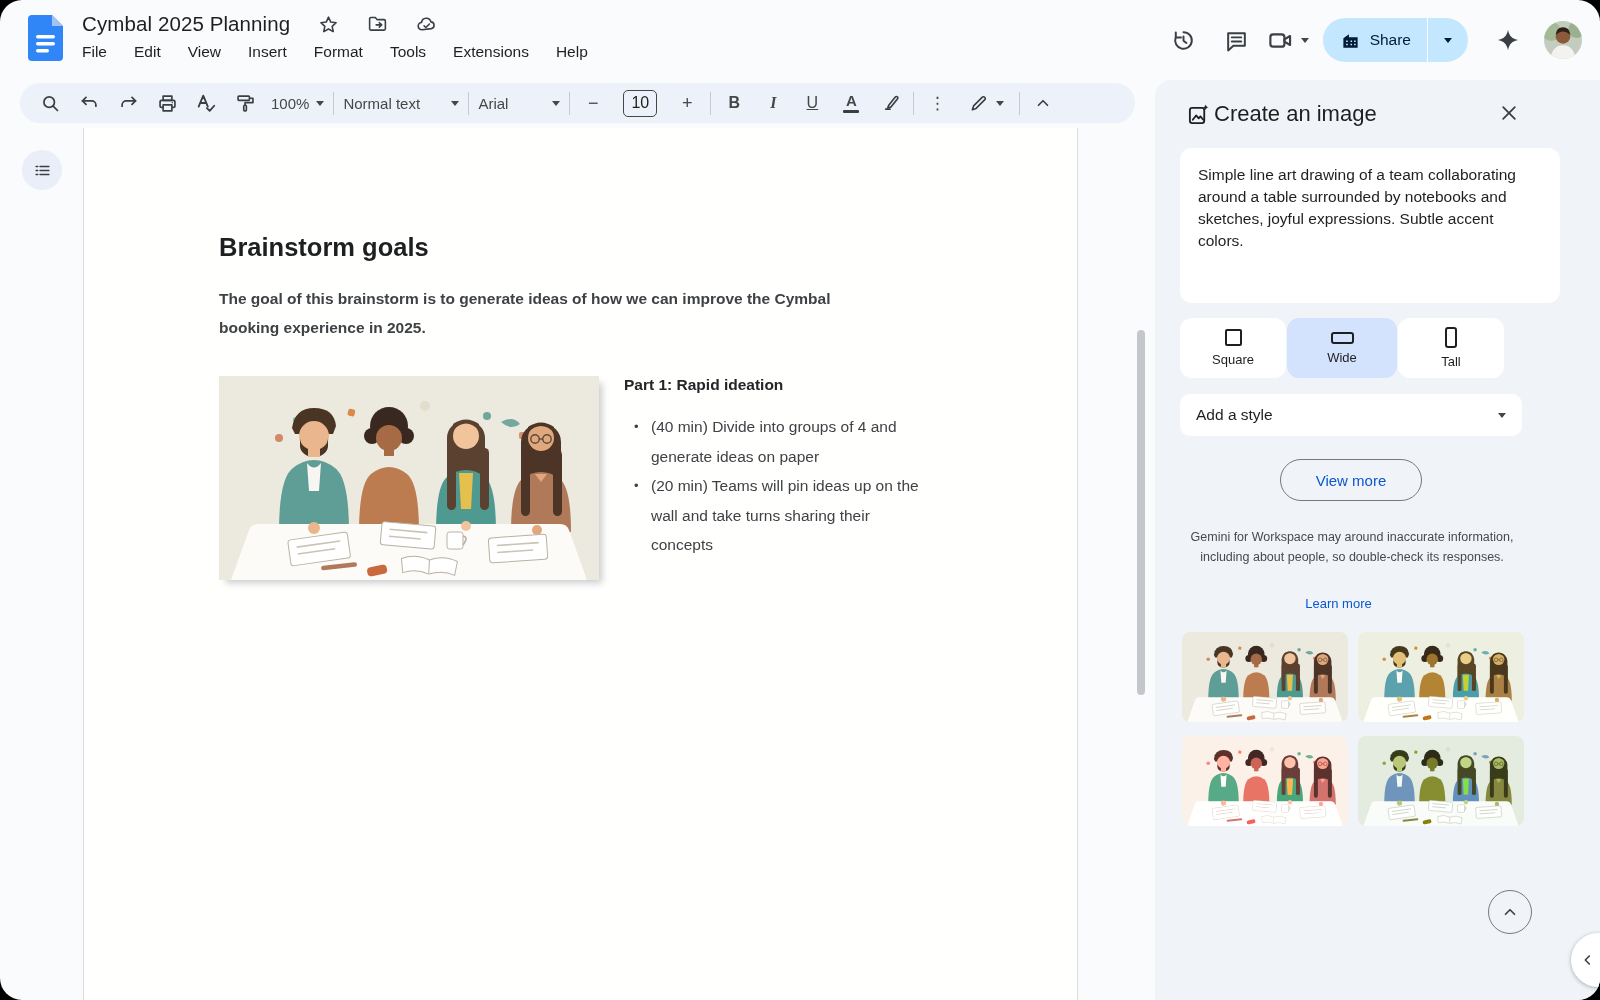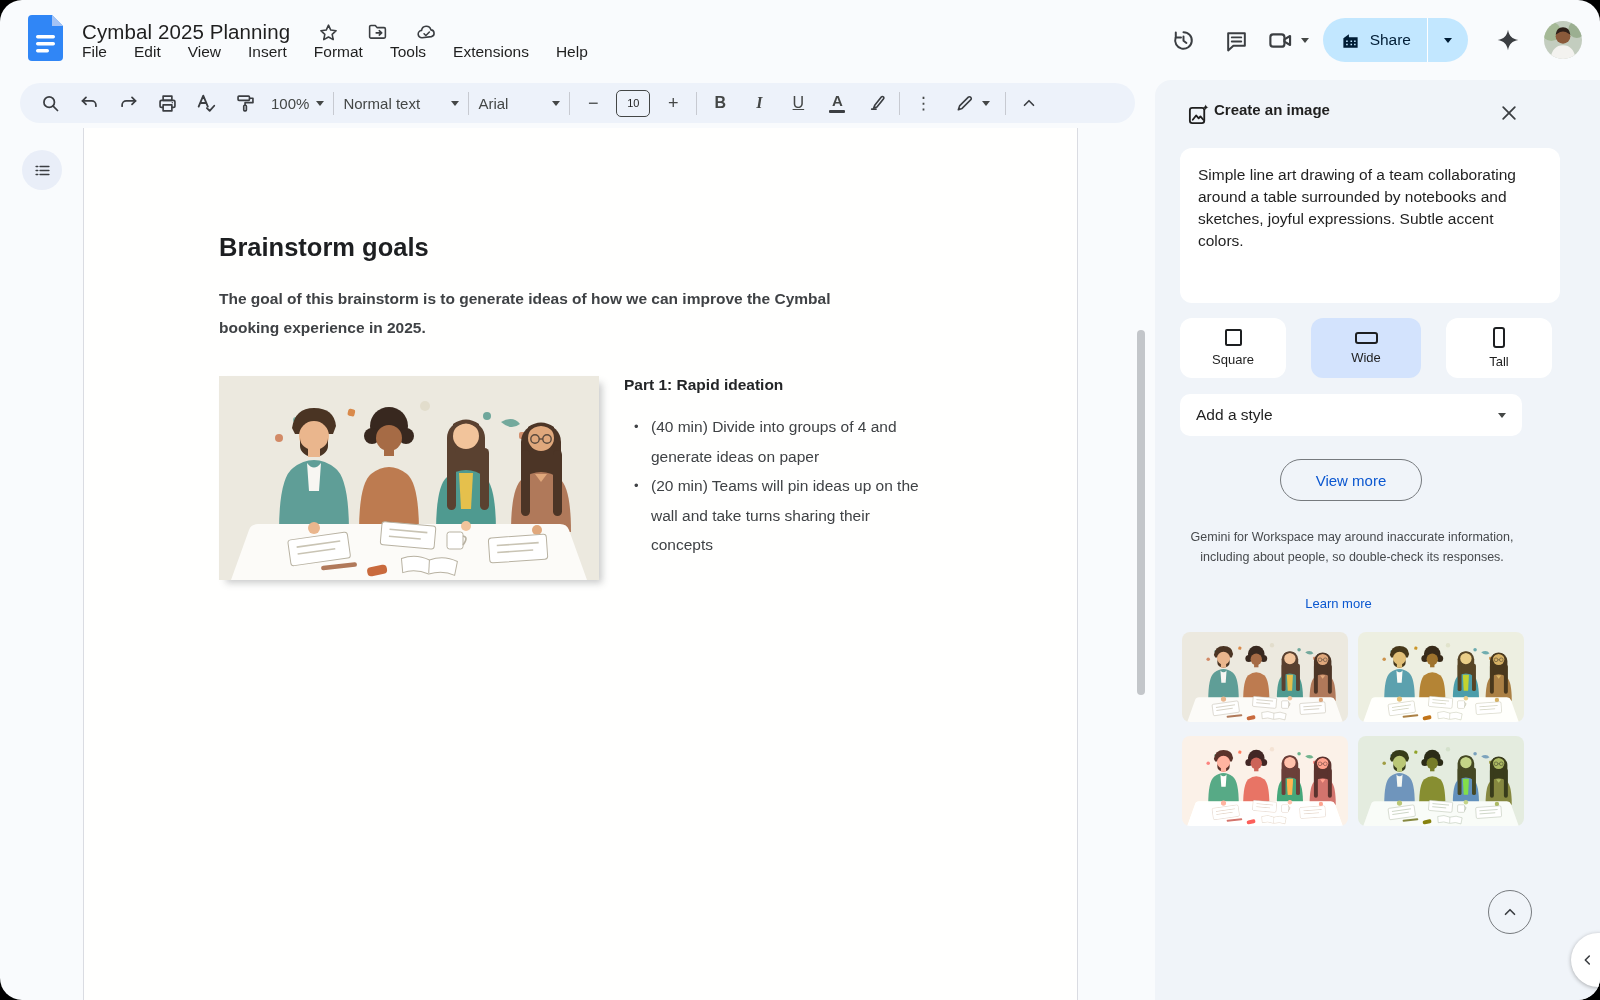--- a/index.html
+++ b/index.html
@@ -9,21 +9,21 @@
     --app-bg:#f9fbfd; --toolbar-bg:#edf2fa; --panel-bg:#f0f4f9;
   }
   *{margin:0;padding:0;box-sizing:border-box;}
   html,body{width:1600px;height:1000px;background:#000;overflow:hidden;}
   body{font-family:"Liberation Sans",sans-serif;color:var(--ink);}
   .screen{position:absolute;inset:0;background:var(--app-bg);border-radius:22px;overflow:hidden;}
 
   
   .header{position:absolute;left:0;top:0;right:0;height:80px;}
   .docs-logo{position:absolute;left:28px;top:15px;width:35px;height:46px;}
-  .title-row{position:absolute;left:82px;top:20px;display:flex;align-items:center;gap:28px;}
+  .title-row{position:absolute;left:82px;top:12px;display:flex;align-items:center;gap:28px;}
   .doc-title{font-size:20.5px;color:var(--ink);letter-spacing:.1px;}
   .title-ico{width:21px;height:21px;display:flex;align-items:center;justify-content:center;}
   .menu-row{position:absolute;left:82px;top:43px;display:flex;gap:27px;}
   .menu-item{font-size:15.5px;color:var(--ink);cursor:pointer;}
   .hdr-right{position:absolute;right:18px;top:0;height:80px;display:flex;align-items:center;}
   .hdr-icon-btn{width:44px;height:44px;display:flex;align-items:center;justify-content:center;border-radius:50%;}
   .camera-group{display:flex;align-items:center;margin-left:8px;margin-right:14px;}
   .share-split{display:flex;align-items:center;height:44px;background:var(--share-bg);border-radius:22px;overflow:hidden;margin-right:18px;}
   .share-main{display:flex;align-items:center;gap:10px;padding:0 16px 0 18px;height:100%;cursor:pointer;}
   .share-label{font-size:15.5px;font-weight:500;color:var(--share-fg);}
@@ -36,21 +36,21 @@
   .toolbar{position:absolute;left:20px;top:83px;width:1115px;height:40px;background:var(--toolbar-bg);
     border-radius:21px;display:flex;align-items:center;padding:0 10px 0 16px;}
   .tb-btn{min-width:28px;height:28px;display:flex;align-items:center;justify-content:center;border-radius:4px;cursor:pointer;}
   .tb-gap{margin-left:11px;}
   .tb-sep{width:1px;height:23px;background:#c7cad1;margin:0 9px;}
   .tb-text{font-size:15px;color:var(--icon);}
   .caret{width:0;height:0;border-left:4.5px solid transparent;border-right:4.5px solid transparent;border-top:5px solid var(--icon);margin-left:7px;}
   .zoom-box{display:flex;align-items:center;margin-left:12px;cursor:pointer;}
   .style-box{display:flex;align-items:center;min-width:116px;cursor:pointer;}
   .font-box{display:flex;align-items:center;min-width:82px;cursor:pointer;}
-  .size-input{width:34px;height:27px;border:1.5px solid var(--icon);border-radius:5px;display:flex;align-items:center;justify-content:center;font-size:11px;color:var(--ink);margin:0 9px;}
+  .size-input{width:34px;height:27px;border:1.5px solid var(--icon);border-radius:5px;display:flex;align-items:center;justify-content:center;font-size:16px;color:var(--ink);margin:0 16px;}
   .fmt{font-size:16px;color:var(--icon);font-weight:700;width:28px;text-align:center;}
   .fmt.i{font-style:italic;font-family:"Liberation Serif",serif;font-weight:600;}
   .fmt.u{text-decoration:underline;font-weight:500;}
   .color-a{display:flex;flex-direction:column;align-items:center;line-height:1;width:28px;}
   .color-a .a{font-size:15px;font-weight:600;color:var(--icon);}
   .color-a .bar{width:16px;height:3.5px;background:#3b3e42;margin-top:2px;border-radius:1px;}
   .dots{font-size:17px;color:var(--icon);letter-spacing:0;}
 
   
   .rail-btn{position:absolute;left:22px;top:150px;width:40px;height:40px;border-radius:50%;background:#e9eef8;display:flex;align-items:center;justify-content:center;cursor:pointer;}
@@ -63,25 +63,25 @@
   .doc-img svg{display:block;width:100%;height:100%;}
   .doc-part{position:absolute;left:540px;top:248px;font-size:15.5px;font-weight:700;color:#232527;}
   .doc-bullets{position:absolute;left:548px;top:284px;width:300px;list-style:none;}
   .doc-bullets li{position:relative;padding-left:19px;font-size:15.5px;line-height:29.5px;color:var(--doc-text);}
   .doc-bullets li::before{content:"•";position:absolute;left:2px;top:0;font-size:13px;color:var(--doc-text);}
   .doc-scrollbar{position:absolute;left:1137px;top:330px;width:8px;height:365px;background:#c3c6ca;border-radius:4px;cursor:pointer;}
 
   
   .panel{position:absolute;left:1155px;top:80px;right:0;bottom:0;background:var(--panel-bg);border-top-left-radius:16px;}
   .panel-head{position:absolute;left:0;top:0;right:0;height:64px;}
-  .panel-title{position:absolute;left:59px;top:21px;font-size:15px;color:var(--ink);font-weight:bold;}
+  .panel-title{position:absolute;left:59px;top:21px;font-size:22px;color:var(--ink);}
   .panel-close{position:absolute;right:78px;top:20px;width:26px;height:26px;display:flex;align-items:center;justify-content:center;cursor:pointer;}
   .prompt-card{position:absolute;left:25px;top:68px;width:380px;height:155px;background:#fff;border-radius:12px;padding:16px 18px;cursor:text;}
   .prompt-text{font-size:15.5px;line-height:22px;color:var(--ink);}
-  .chips{position:absolute;left:25px;top:238px;display:flex;gap:25px;}
+  .chips{position:absolute;left:25px;top:238px;display:flex;gap:1px;}
   .chip{width:106px;height:60px;background:#fff;border-radius:12px;display:flex;flex-direction:column;align-items:center;justify-content:center;gap:6px;cursor:pointer;}
   .chip.wide{width:110px;}
   .chip.selected{background:var(--selected-chip-bg);}
   .chip-label{font-size:13px;color:var(--ink);}
   .shape-sq{width:17px;height:17px;border:2px solid #1d1f21;border-radius:2px;}
   .shape-wide{width:23px;height:12px;border:2px solid #1d1f21;border-radius:3px;}
   .shape-tall{width:12px;height:21px;border:2px solid #1d1f21;border-radius:3px;}
   .style-dd{position:absolute;left:25px;top:314px;width:342px;height:42px;background:#fff;border-radius:10px;display:flex;align-items:center;padding:16px 16px;cursor:pointer;}
   .style-dd-label{font-size:15.5px;color:var(--ink);flex:1;}
   .view-more{position:absolute;left:125px;top:379px;width:142px;height:42px;border:1px solid #767a7e;border-radius:21px;background:transparent;display:flex;align-items:center;justify-content:center;cursor:pointer;}

